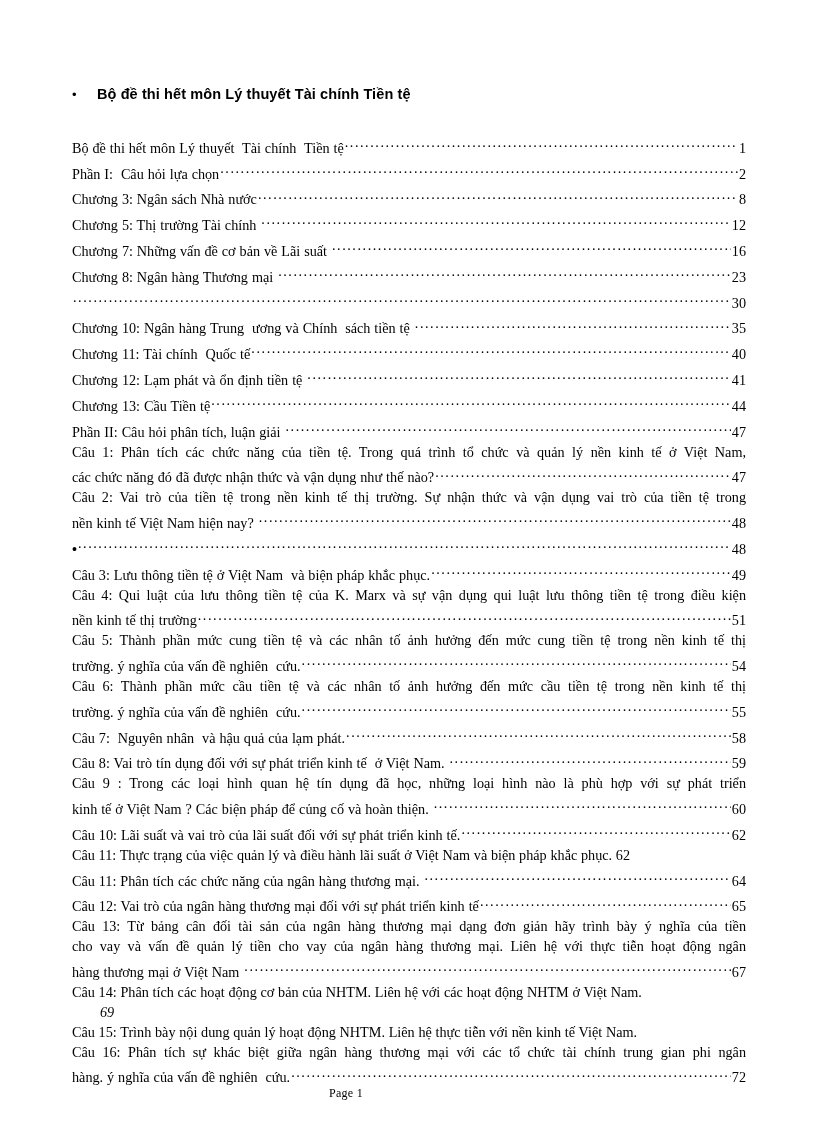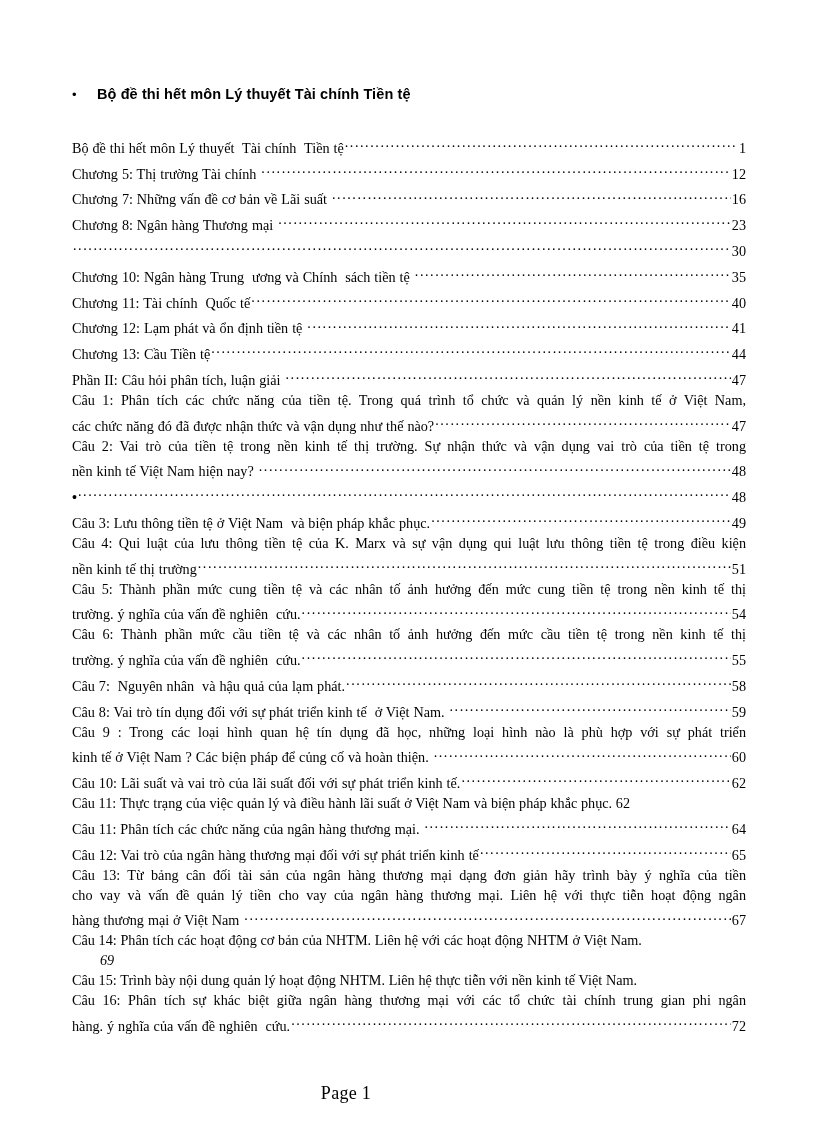--- a/index.html
+++ b/index.html
@@ -128,21 +128,21 @@
   }
 
   
   .footer {
     position: absolute;
     left: 0;
     top: 1084px;
     width: 692px;
     text-align: center;
     font-family: "Liberation Serif", serif;
-    font-size: 18px;
+    font-size: 12px;
     line-height: 18px;
     letter-spacing: 0.3px;
   }
 </style>
 </head>
 <body>
 
 <div class="page">
 
   <div class="heading-row">
@@ -153,20 +153,34 @@
   <div class="toc" id="toc-root">
       <div class="toc-entry">
         <div class="entry-line">
           <span class="entry-label">Bộ đề thi hết môn Lý thuyết  Tài chính  Tiền tệ</span>
           <span class="leader"></span>
           <span class="entry-page">1</span>
         </div>
       </div>
       <div class="toc-entry">
         <div class="entry-line">
+          <span class="entry-label">Phần I:  Câu hỏi lựa chọn</span>
+          <span class="leader"></span>
+          <span class="entry-page">2</span>
+        </div>
+      </div>
+      <div class="toc-entry">
+        <div class="entry-line">
+          <span class="entry-label">Chương 3: Ngân sách Nhà nước</span>
+          <span class="leader"></span>
+          <span class="entry-page">8</span>
+        </div>
+      </div>
+      <div class="toc-entry">
+        <div class="entry-line">
           <span class="entry-label">Chương 5: Thị trường Tài chính </span>
           <span class="leader"></span>
           <span class="entry-page">12</span>
         </div>
       </div>
       <div class="toc-entry">
         <div class="entry-line">
           <span class="entry-label">Chương 7: Những vấn đề cơ bản về Lãi suất </span>
           <span class="leader"></span>
           <span class="entry-page">16</span>

